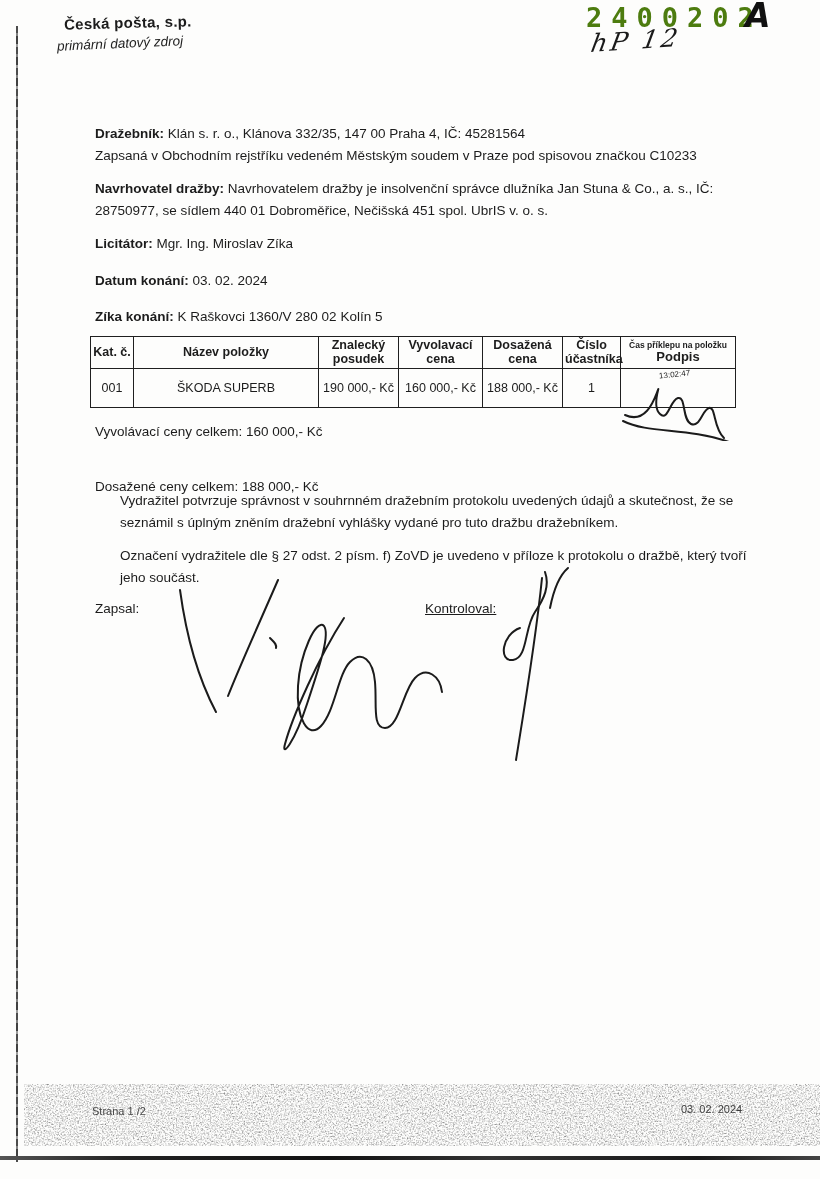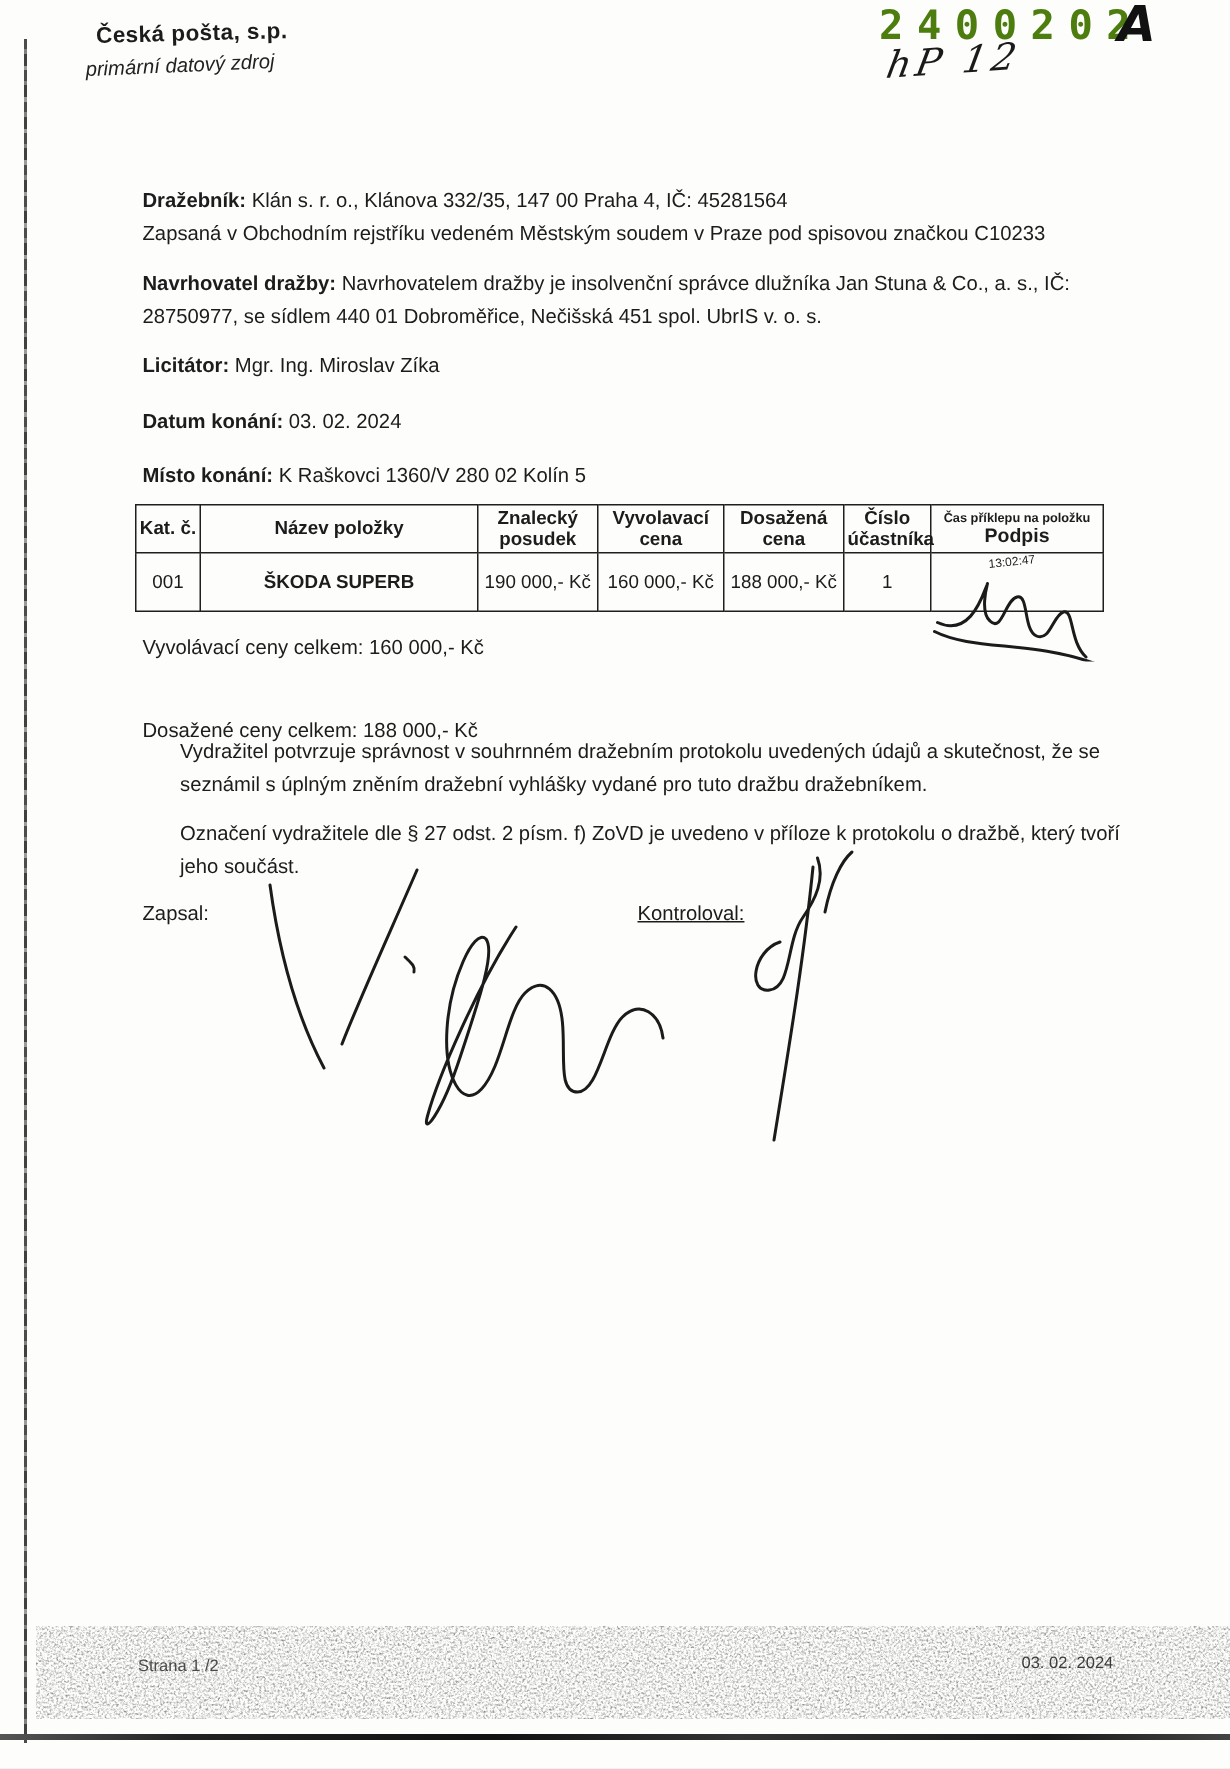--- a/index.html
+++ b/index.html
@@ -27,21 +27,21 @@
   .f-proposer  { top:178px; }
   .f-licitator { top:233px; }
   .f-date      { top:270px; }
   .f-place     { top:306px; }
 
   
   table.items { position:absolute; left:90px; top:336px; border-collapse:collapse; table-layout:fixed; width:645px; }
   table.items th, table.items td { border:1.6px solid #1f1f1f; padding:1px 2px; font-size:12.5px; overflow:visible; }
   table.items th { font-weight:bold; line-height:13.5px; text-align:center; vertical-align:middle; height:29px; }
   table.items td { height:36px; text-align:center; vertical-align:middle; }
-  td.nazev { text-align:left; padding-left:5px;font-weight:bold; }
+  td.nazev { text-align:left; padding-left:5px; }
   .cas-head { font-size:8.5px; font-weight:bold; line-height:9px; }
   .podpis-head { font-size:13px; font-weight:bold; line-height:14px; }
   td.podpis-cell { position:relative; }
   .cas-time { position:absolute; left:38px; top:1px; font-size:8px; transform:rotate(-6deg); color:#222; }
   .cell-sig { position:absolute; left:0px; top:12px; z-index:3; pointer-events:none; }
 
   .totals { left:95px; font-size:13.5px; }
   .t-vyvolavaci { top:424px; }
   .t-dosazene   { top:479px; }
 
@@ -97,21 +97,21 @@
     <b>Licitátor:</b>
     <span>Mgr. Ing. Miroslav Zíka</span>
   </div>
 
   <div class="abs field f-date">
     <b>Datum konání:</b>
     <span>03. 02. 2024</span>
   </div>
 
   <div class="abs field f-place">
-    <b>Místo konání:</b>
+    <b>Zíka konání:</b>
     <span>K Raškovci 1360/V 280 02 Kolín 5</span>
   </div>
 
   <table class="items">
     <colgroup>
       <col style="width:43px">
         <col style="width:185px">
         <col style="width:80px">
       <col style="width:84px">
         <col style="width:80px">

